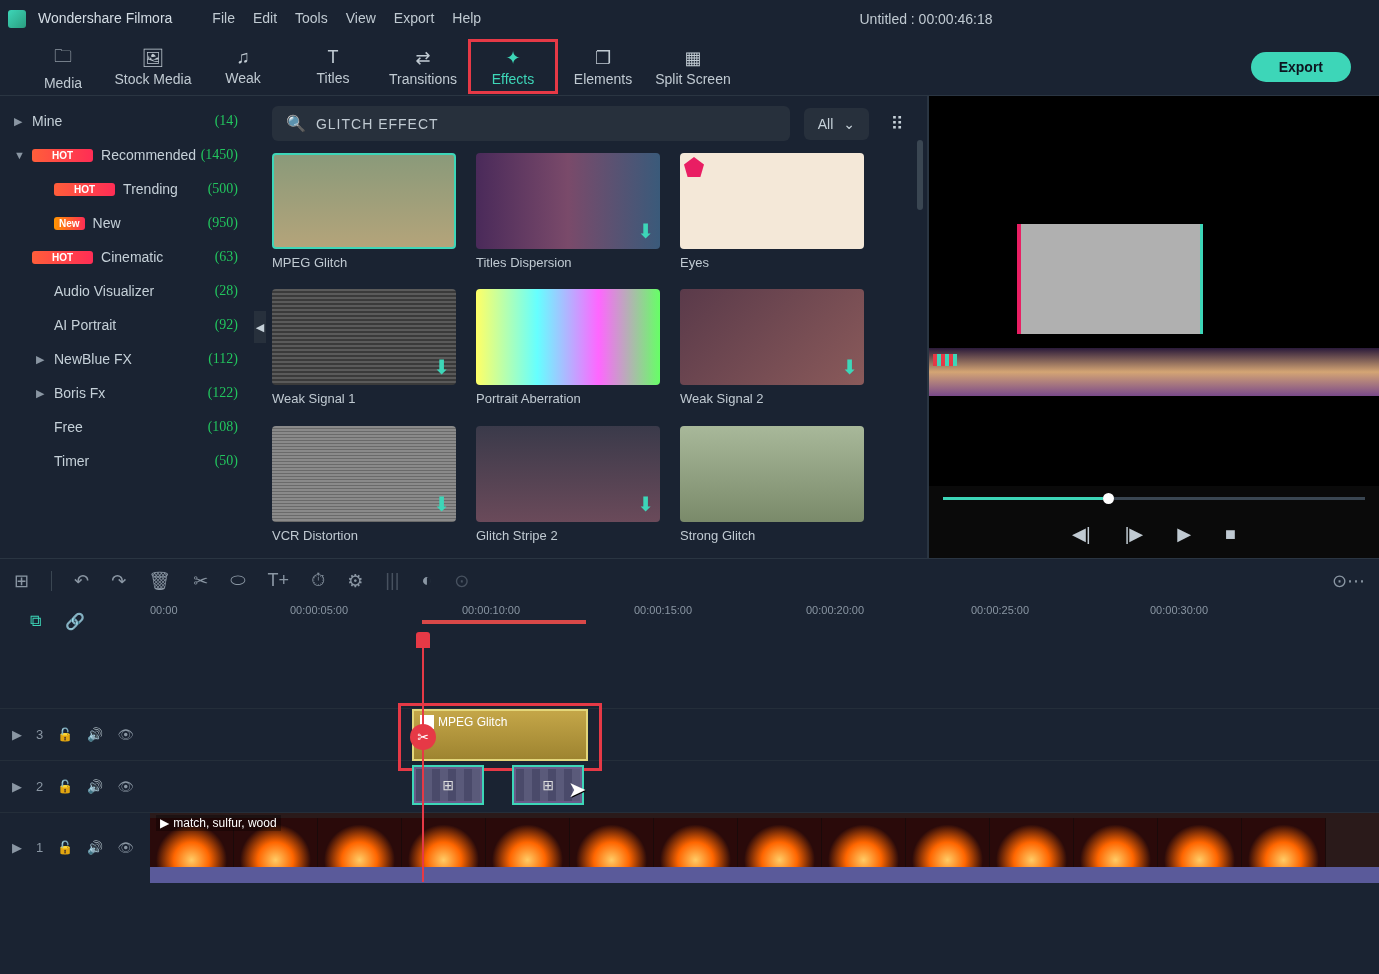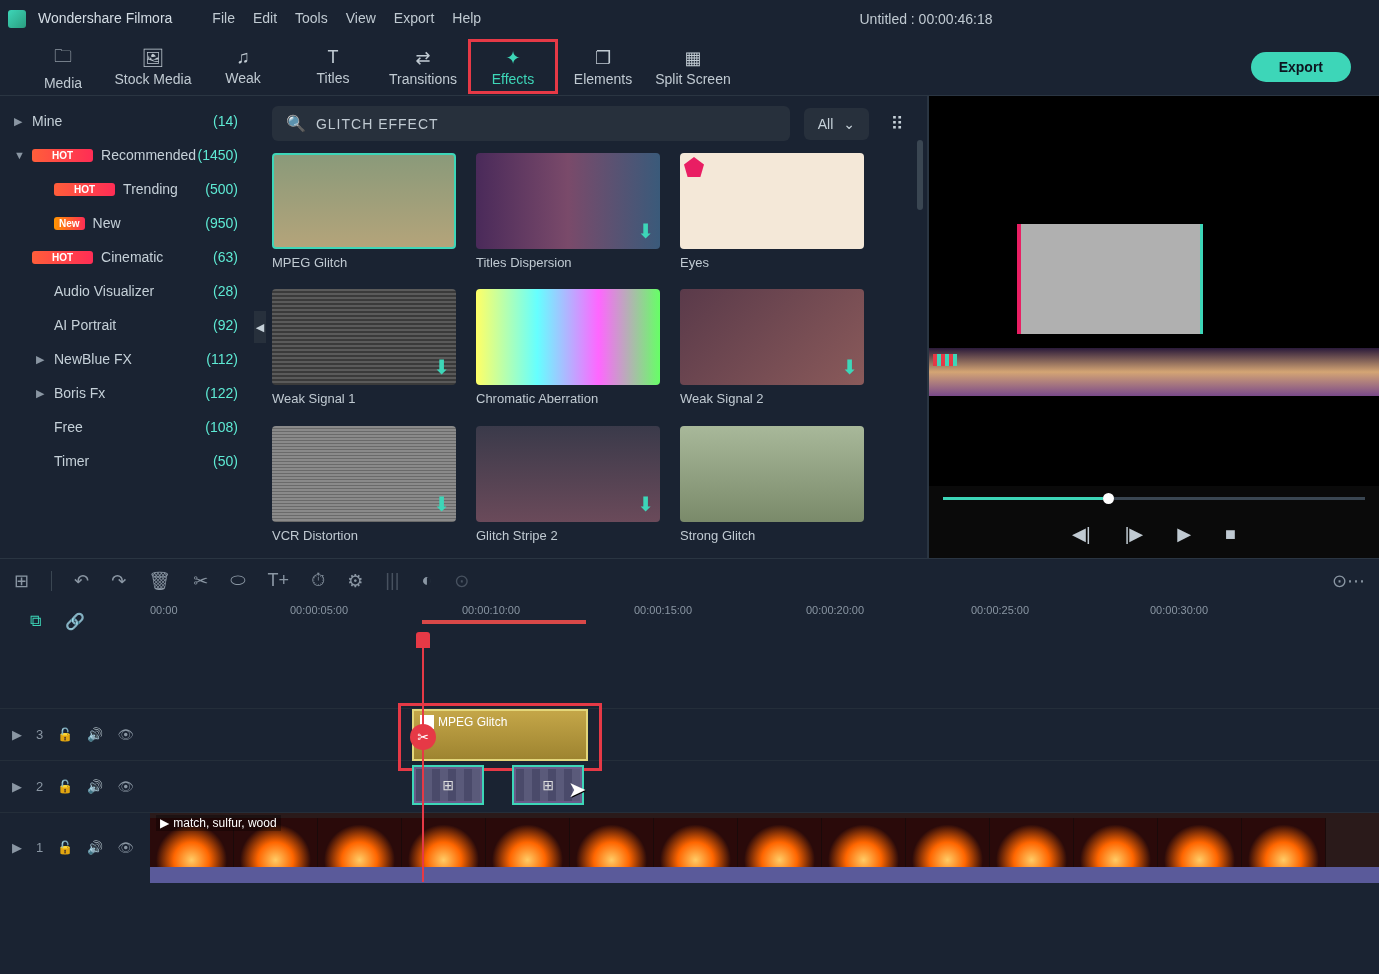--- a/index.html
+++ b/index.html
@@ -26,21 +26,21 @@
 .main-area { display: flex; height: 462px; }
 
 
 .sidebar { width: 256px; background: #1a2332; overflow-y: auto; padding: 8px 0; }
 .sb-item { display: flex; align-items: center; justify-content: space-between; padding: 9px 18px 9px 14px; cursor: pointer; font-size: 14px; }
 .sb-item.child { padding-left: 54px; }
 .sb-left { display: flex; align-items: center; gap: 8px; }
 .sb-arrow { width: 10px; font-size: 11px; color: #8a96a3; }
 .sb-badge-hot { background: linear-gradient(90deg,#ff5e3a,#ff2d55); color:#fff; font-size:10px; padding:1px 20px; border-radius:3px; font-weight:700; }
 .sb-badge-new { background: linear-gradient(90deg,#ff9500,#ff2d55); color:#fff; font-size:10px; padding:1px 5px; border-radius:3px; font-weight:700; }
-.sb-count { color: #5eead4; }
+.sb-count { color: #22c55e; font-family: Liberation Serif, serif; }
 
 
 .effects-area { flex: 1; background: #1a2332; padding: 10px 16px; position: relative; }
 .search-row { display: flex; align-items: center; gap: 14px; margin-bottom: 12px; }
 .search-box { flex: 1; background: #27303c; border-radius: 6px; display: flex; align-items: center; padding: 8px 14px; gap: 10px; }
 .search-input { background: transparent; border: none; color: #c0cad2; font-size: 14px; outline: none; flex: 1; letter-spacing: 1px; }
 .filter-dd { background: #27303c; border-radius: 6px; padding: 8px 14px; display: flex; align-items: center; gap: 10px; font-size: 14px; cursor: pointer; }
 .view-toggle { width: 28px; height: 28px; display:flex; align-items:center; justify-content:center; cursor:pointer; font-size:18px; }
 
 .grid { display: grid; grid-template-columns: repeat(3, 184px); gap: 14px 20px; overflow-y:auto; height: 395px; }
@@ -274,21 +274,21 @@
           <div class="card-label">Eyes</div>
         </div>
       <div class="card">
           <div class="thumb" style="background:repeating-linear-gradient(0deg,#3a3a3a,#3a3a3a 2px,#5a5a5a 2px,#5a5a5a 4px)">
             <span class="dl-icon">⬇</span>
           </div>
           <div class="card-label">Weak Signal 1</div>
         </div>
       <div class="card">
           <div class="thumb" style="background:linear-gradient(90deg,#ff6,#6ff,#f6f,#6f6)"></div>
-          <div class="card-label">Chromatic Aberration</div>
+          <div class="card-label">Portrait Aberration</div>
         </div>
       <div class="card">
           <div class="thumb" style="background:linear-gradient(135deg,#5a3a4a,#8a5a5a)">
             <span class="dl-icon">⬇</span>
           </div>
           <div class="card-label">Weak Signal 2</div>
         </div>
       <div class="card">
           <div class="thumb" style="background:repeating-linear-gradient(0deg,#6a6a6a,#6a6a6a 1px,#8a8a8a 1px,#8a8a8a 3px)">
             <span class="dl-icon">⬇</span>

